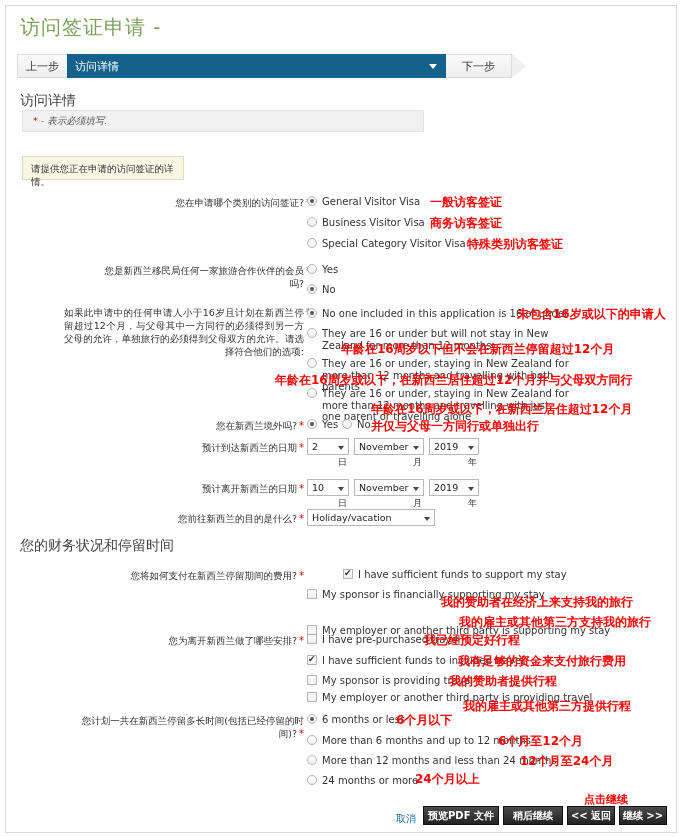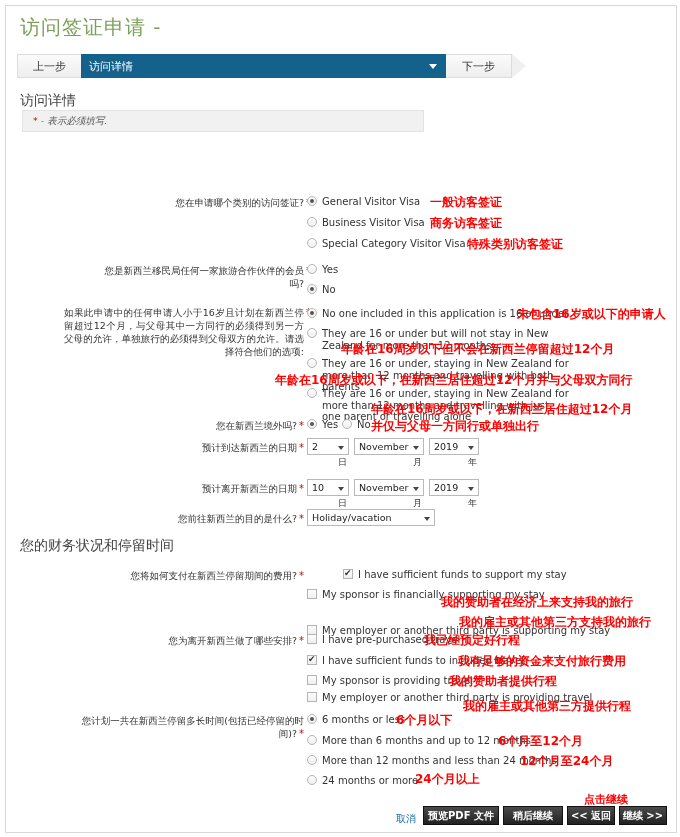--- a/index.html
+++ b/index.html
@@ -36,21 +36,21 @@
     display: flex; align-items: stretch;
   }
   .nav-prev, .nav-next {
     background: linear-gradient(#fbfbfb,#eeeeee);
     border: 1px solid #dcdcdc;
     display: flex; align-items: center; justify-content: center;
     font-size: 11px; color: #333;
     font-family: "DejaVu Sans", sans-serif;
     cursor: pointer;
   }
-  .nav-prev { width: 64px; border-right: none; }
+  .nav-prev { width: 50px; border-right: none; }
   .nav-next { width: 66px; border-left: none; }
   .nav-select {
     flex: 1;
     background: #14628c;
     color: #ffffff;
     display: flex; align-items: center;
     padding: 0 8px;
     position: relative;
     font-size: 11px;
     font-family: "DejaVu Sans", sans-serif;
@@ -229,20 +229,21 @@
     <div class="nav-next">下一步</div>
   </div>
 
   <div class="section-title" id="sec1-title">访问详情</div>
 
   <div class="req-note">
     <span class="star">*</span>
     <span>- 表示必须填写.</span>
   </div>
 
+  <div class="info-box">请提供您正在申请的访问签证的详情。</div>
 
   <div class="qlabel" style="left:164px; top:190px; width:134px;">
     <span>您在申请哪个类别的访问签证?</span><span class="star">*</span>
   </div>
   <div class="opt" style="left:301px; top:190px;">
     <span class="radio on"></span>
     <span class="txt">General Visitor Visa</span>
   </div>
   <div class="anno" style="left:424px; top:188px;">一般访客签证</div>
 

